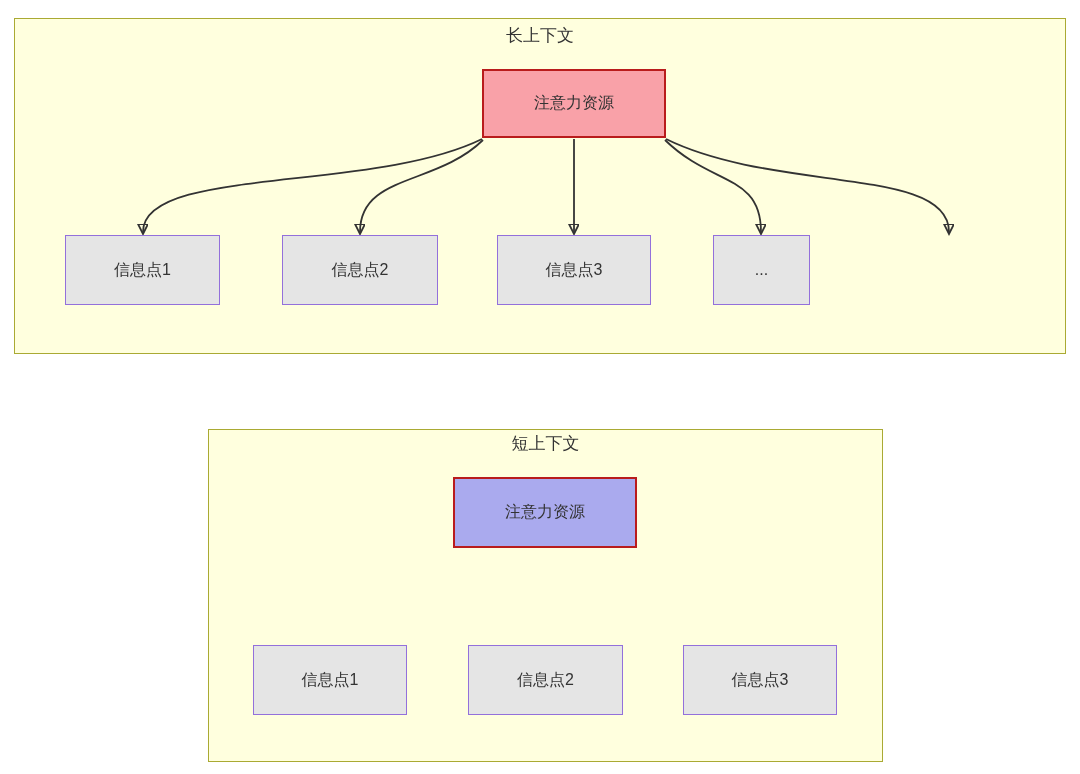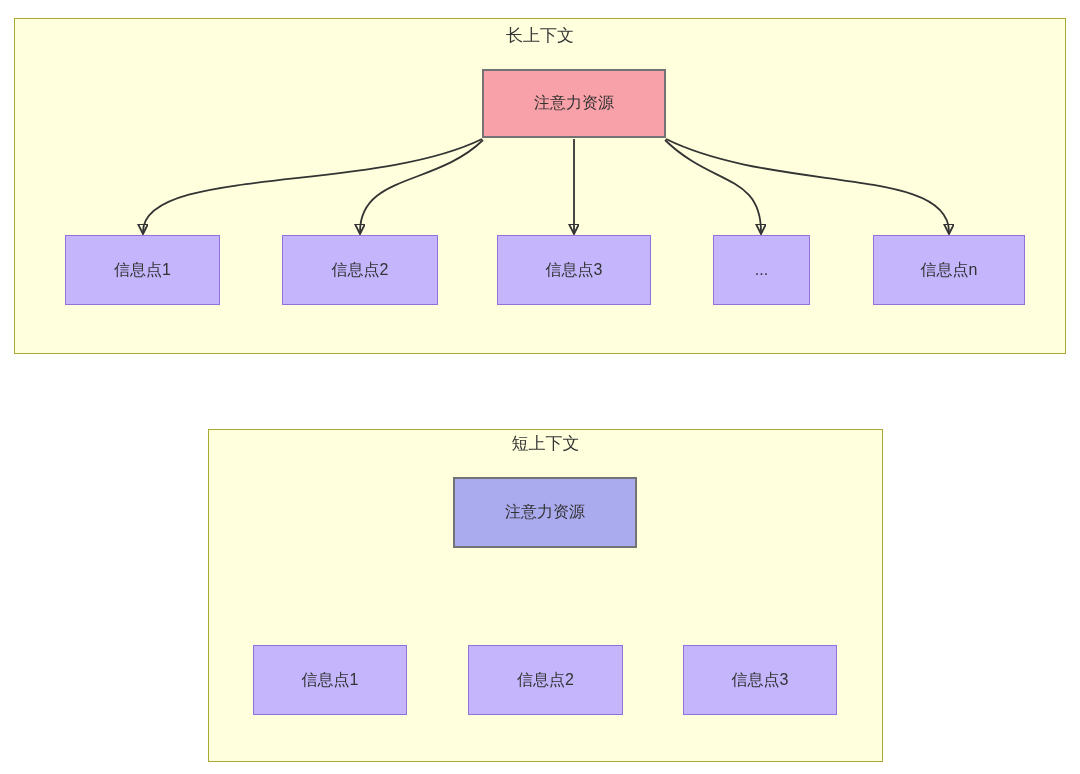--- a/index.html
+++ b/index.html
@@ -34,26 +34,26 @@
     position: absolute;
     box-sizing: border-box;
     display: flex;
     align-items: center;
     justify-content: center;
     font-size: 16px;
     color: #333333;
     white-space: nowrap;
   }
   .attention {
-    border: 2px solid #737373;
+    border: 2px solid #b91c1c;
   }
   .attention.pink { background: #f9a1a8; }
   .attention.purple { background: #aaaaee; }
   .info {
-    background: #c4b5fd;
+    background: #e5e5e5;
     border: 1.5px solid #9370db;
   }
   
   .cluster.long  { left: 14px;  top: 18px;  width: 1052px; height: 336px; }
   .title-long    { left: 14px;  top: 26px;  width: 1052px; }
   .att-long      { left: 482px; top: 69px;  width: 184px;  height: 69px; }
   .l-n1   { left: 65px;  top: 235px; width: 155px; height: 70px; }
   .l-n2   { left: 282px; top: 235px; width: 156px; height: 70px; }
   .l-n3   { left: 497px; top: 235px; width: 154px; height: 70px; }
   .l-dots { left: 713px; top: 235px; width: 97px;  height: 70px; }
@@ -101,21 +101,20 @@
     <path d="M 453 549 C 396 601, 330 584, 330 641" marker-end="url(#arrow)"></path>
     <path d="M 545 549 L 545 641" marker-end="url(#arrow)"></path>
     <path d="M 637 549 C 694 601, 760 584, 760 641" marker-end="url(#arrow)"></path>
   </svg>
 
   <div class="node attention pink att-long">注意力资源</div>
   <div class="node info l-n1">信息点1</div>
   <div class="node info l-n2">信息点2</div>
   <div class="node info l-n3">信息点3</div>
   <div class="node info l-dots">...</div>
-  <div class="node info l-nn">信息点n</div>
 
   <div class="cluster short"></div>
   <div class="cluster-title title-short">短上下文</div>
 
   <div class="node attention purple att-short">注意力资源</div>
   <div class="node info s-n1">信息点1</div>
   <div class="node info s-n2">信息点2</div>
   <div class="node info s-n3">信息点3</div>
 
 </div>

